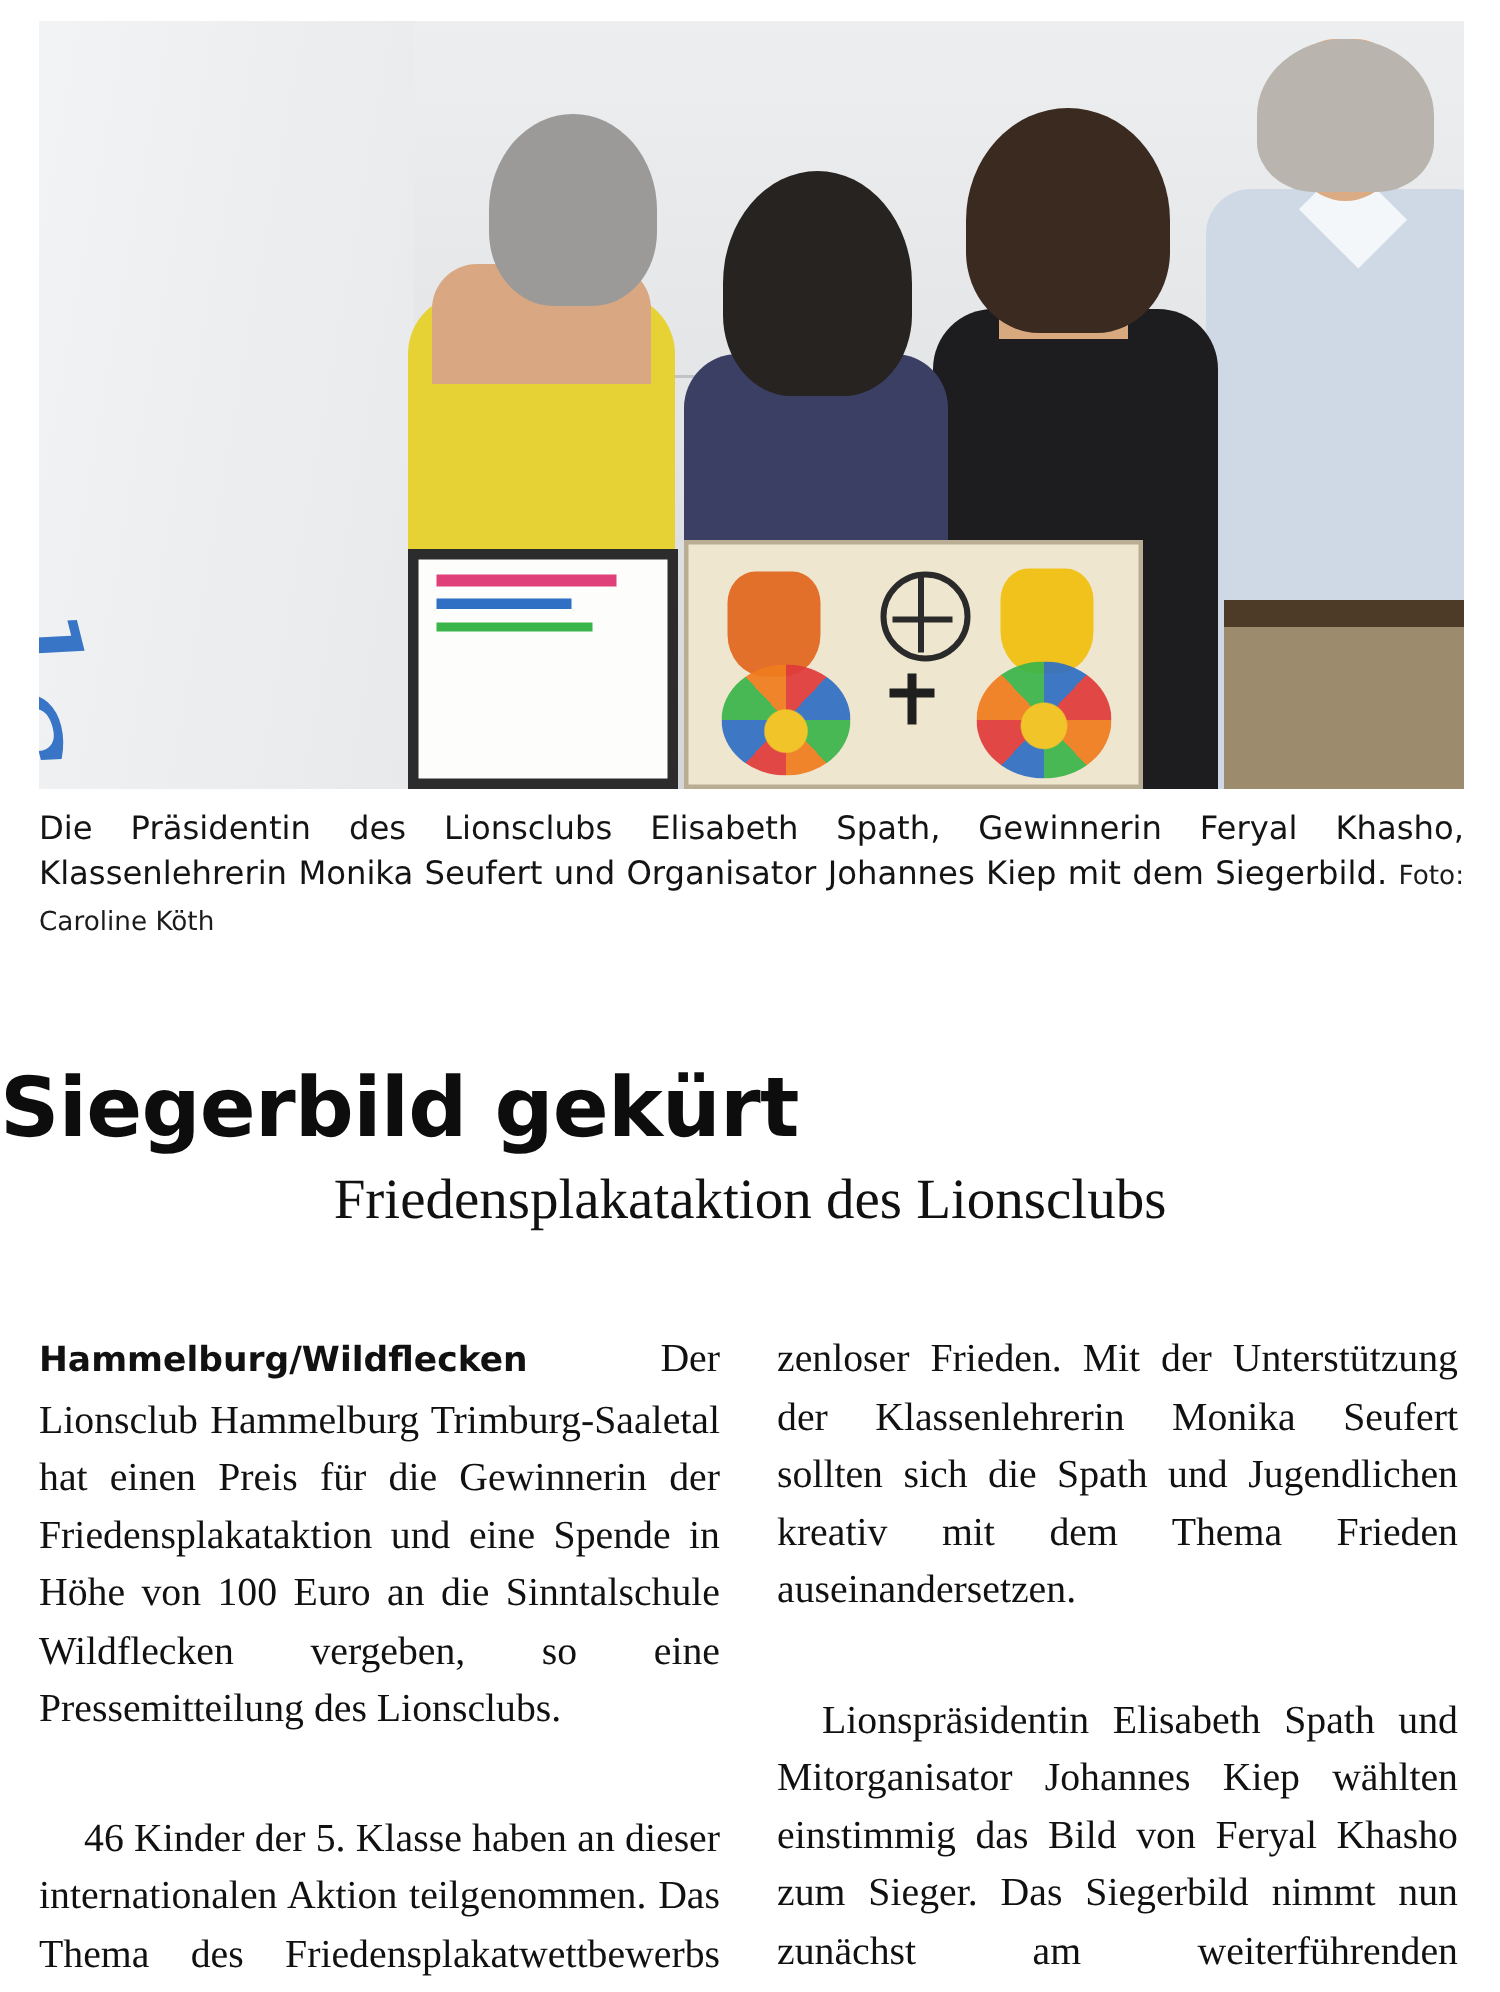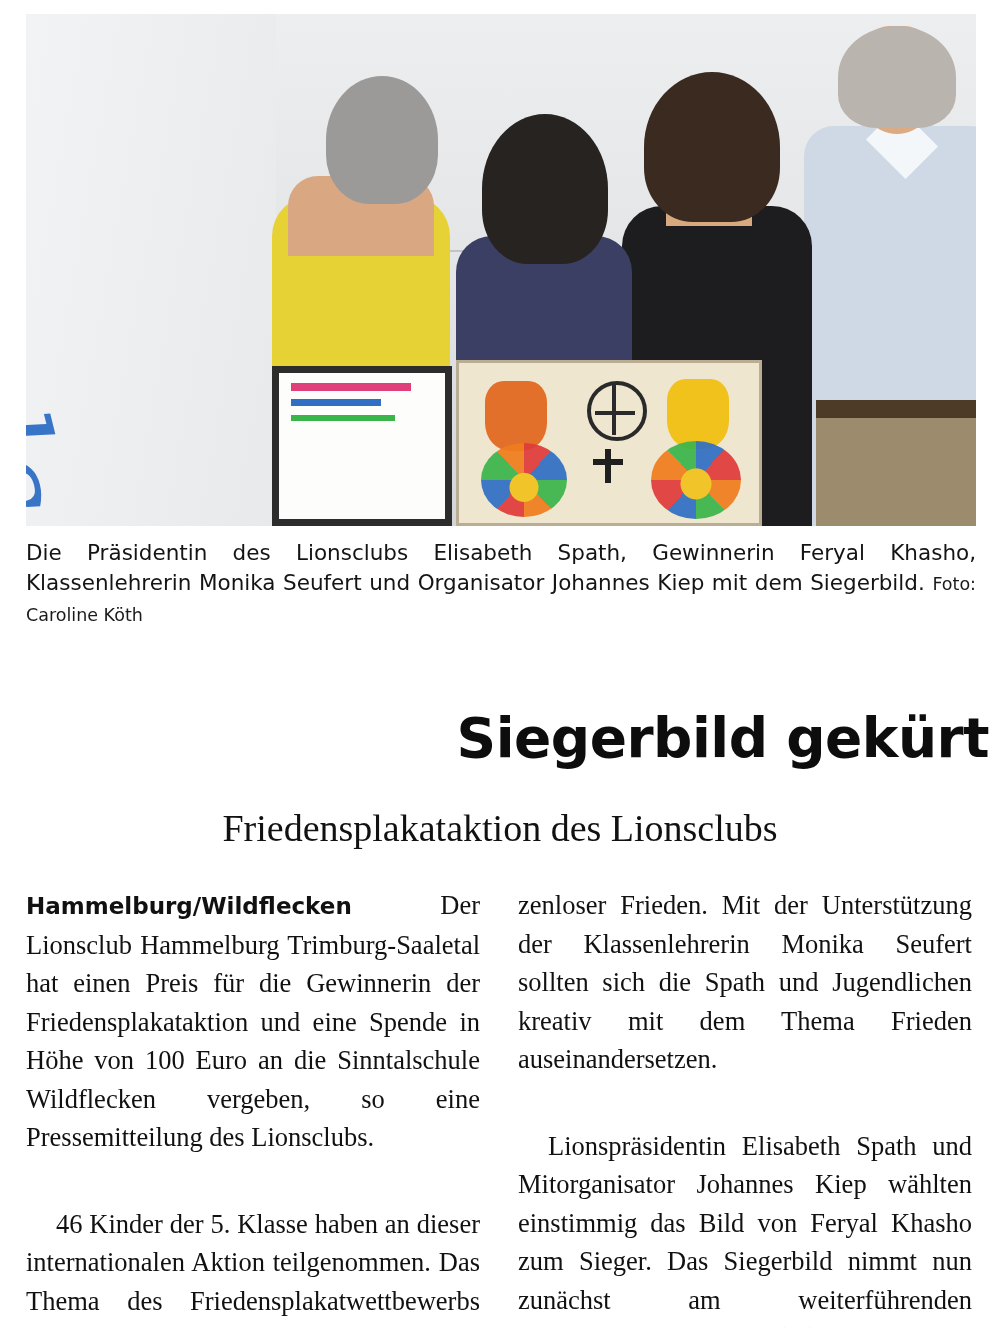--- a/index.html
+++ b/index.html
@@ -144,33 +144,33 @@
     text-justify: inter-word;
   }
   .caption .credit {
     font-size: 17.5px;
     color: #1b1b1b;
   }
 
   
   .headline {
     position: absolute;
-    left: 0; right: 11px;
+    left: 0; right: 0;
     top: 706px;
-    text-align: right;
+    text-align: left;
     font-family: "DejaVu Sans", sans-serif;
     font-weight: bold;
     font-size: 55px;
     letter-spacing: -0.5px;
     color: #0d0d0d;
   }
   .subhead {
     position: absolute;
     left: 0; right: 0;
-    top: 806px;
+    top: 778px;
     text-align: center;
     font-family: "Liberation Serif", serif;
     font-size: 38px;
     color: #111111;
   }
 
   
   .cols {
     position: absolute;
     left: 26px;

